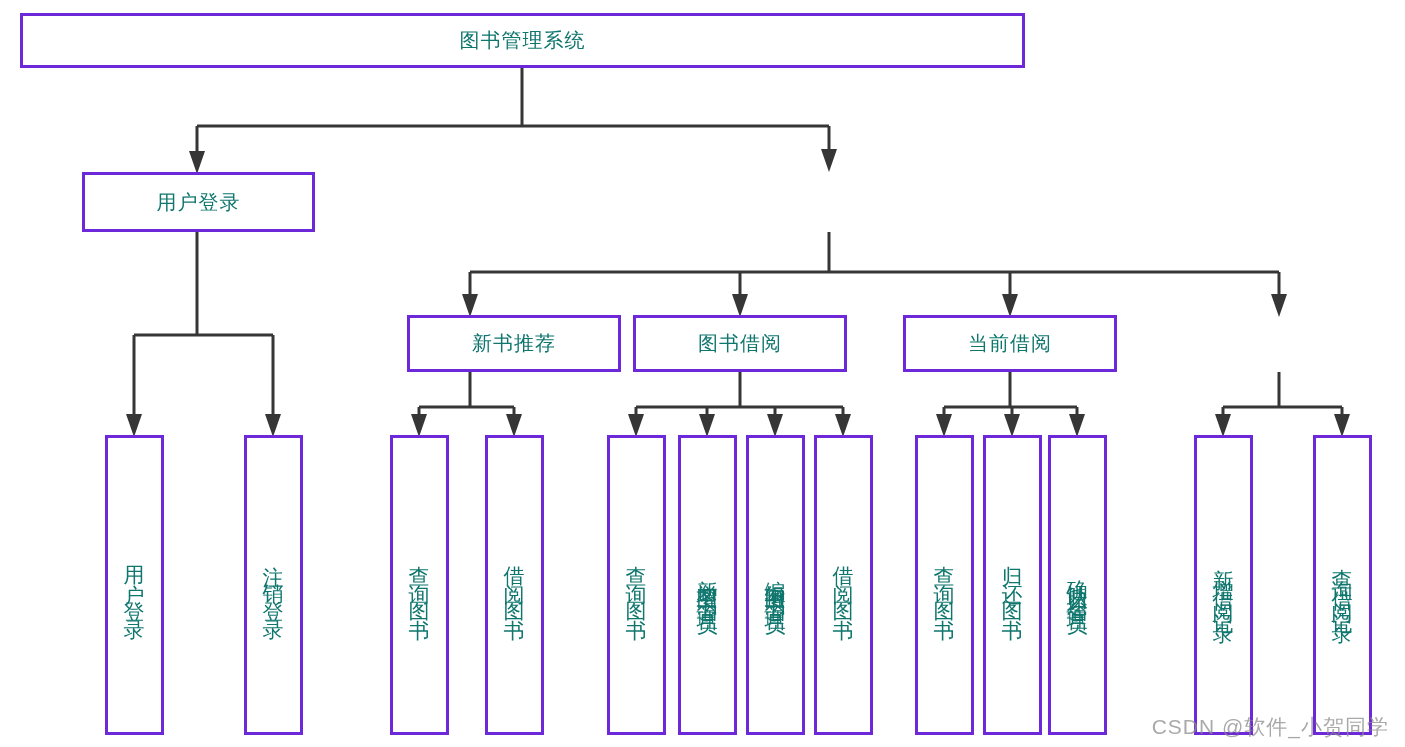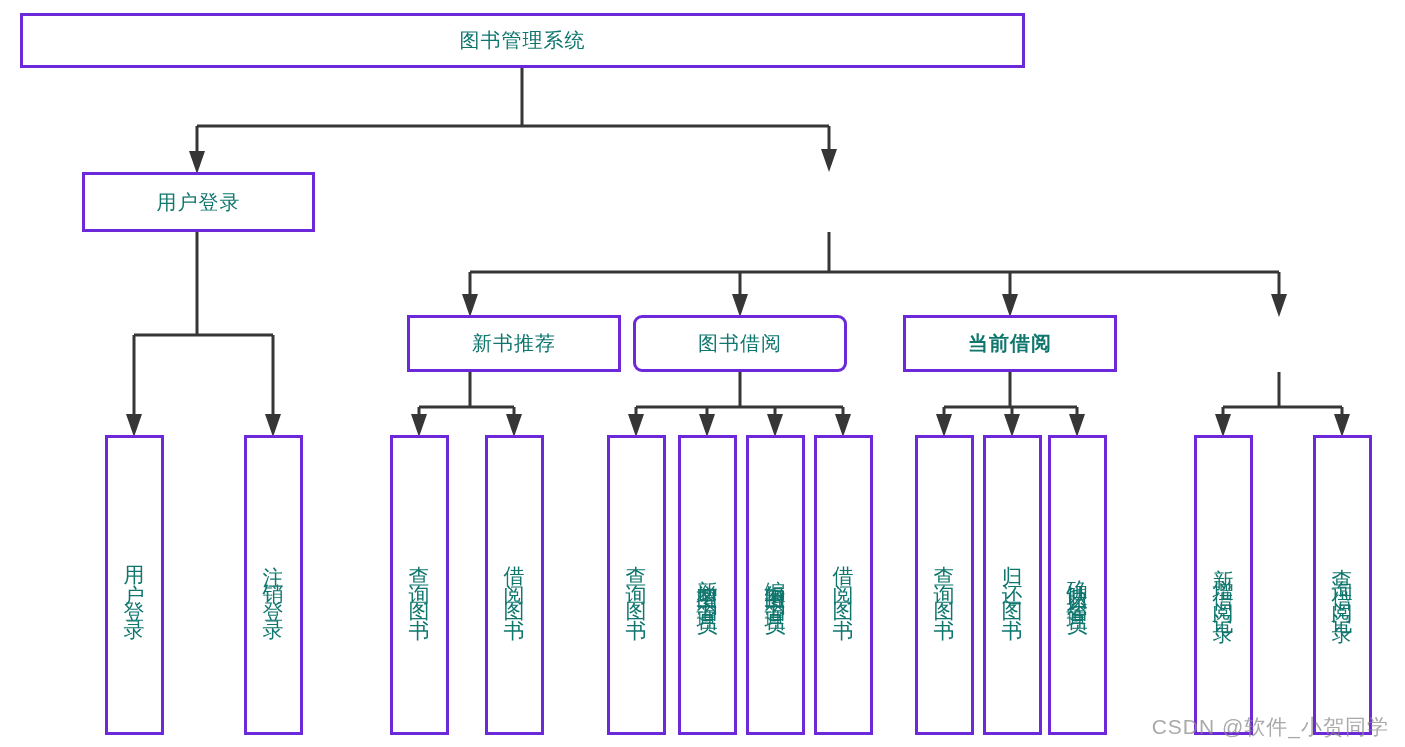--- a/index.html
+++ b/index.html
@@ -96,24 +96,24 @@
     <span>图书管理系统</span>
   </div>
 
   <div class="node" style="left:82px;top:172px;width:233px;height:60px;">
     <span>用户登录</span>
   </div>
 
   <div class="node" style="left:363px;top:315px;width:214px;height:57px;margin-left:44px;">
     <span>新书推荐</span>
   </div>
-  <div class="node" style="left:633px;top:315px;width:214px;height:57px;border-radius:9px;">
+  <div class="node" style="left:633px;top:315px;width:214px;height:57px;">
     <span>图书借阅</span>
   </div>
-  <div class="node" style="left:903px;top:315px;width:214px;height:57px;font-weight:bold;">
+  <div class="node" style="left:903px;top:315px;width:214px;height:57px;">
     <span>当前借阅</span>
   </div>
 
   <div class="node leaf" style="left:105px;top:435px;width:59px;height:300px;">
     <span class="vlabel" style="letter-spacing: 18px;">用户登录</span>
   </div>
   <div class="node leaf" style="left:244px;top:435px;width:59px;height:300px;">
     <span class="vlabel" style="letter-spacing: 18px;">注销登录</span>
   </div>
 

